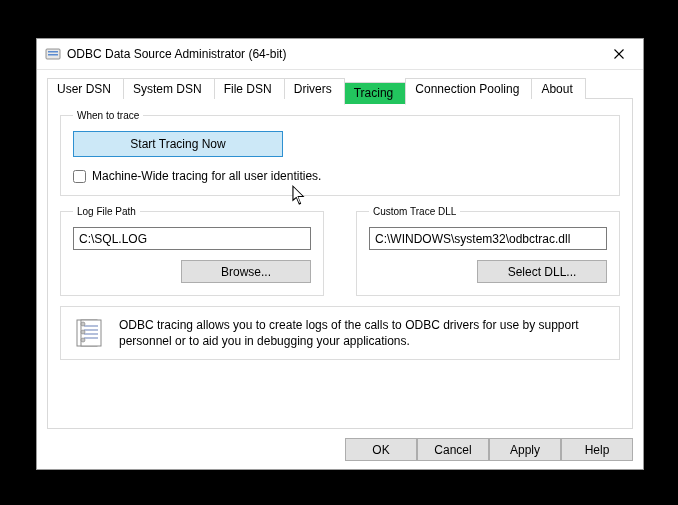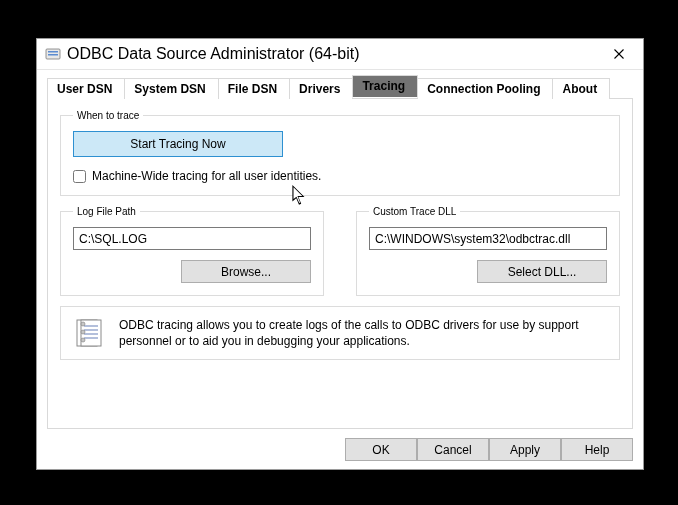--- a/index.html
+++ b/index.html
@@ -32,21 +32,21 @@
     border-bottom: 1px solid #e5e5e5;
   }
   .titlebar .icon {
     width: 16px;
     height: 16px;
     margin-right: 6px;
     display: inline-flex;
   }
   .titlebar .title {
     flex: 1;
-    font-size: 16px;
+    font-size: 12px;
   }
   .titlebar .closebtn {
     width: 44px;
     height: 28px;
     display: flex;
     align-items: center;
     justify-content: center;
     font-size: 14px;
     font-family: Arial, sans-serif;
     color: #000;
@@ -68,27 +68,26 @@
   .tab {
     border: 1px solid #d9d9d9;
     border-bottom: none;
     background: #fff;
     padding: 3px 12px 3px 9px;
     font-size: 12px;
     margin-right: -1px;
     position: relative;
     top: 1px;
     color: #000;
-    font-weight: bold;
   }
   .tab.active {
-    background: #737373;
+    background: #22c55e;
     border-color: #d9d9d9;
     padding-bottom: 4px;
-    top: 0;
+    top: 7px;
     z-index: 3;
     border-bottom: 1px solid #fff;
   }
   .tabpanel {
     border: 1px solid #d9d9d9;
     flex: 1;
     padding: 11px 12px 12px 12px;
     background: #fff;
     position: relative;
     z-index: 1;

